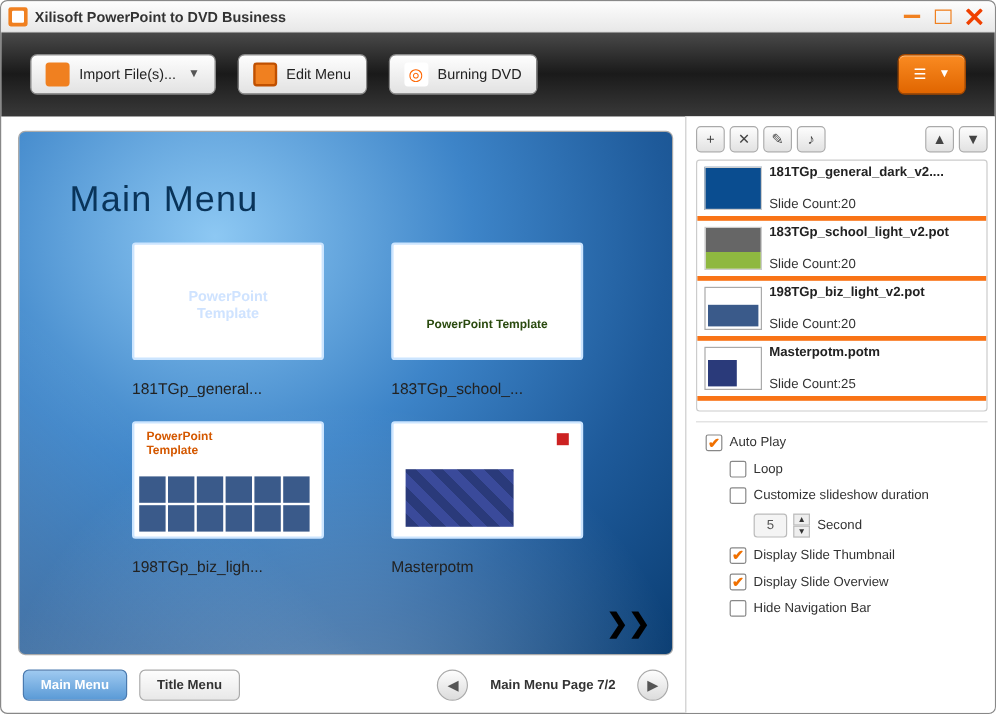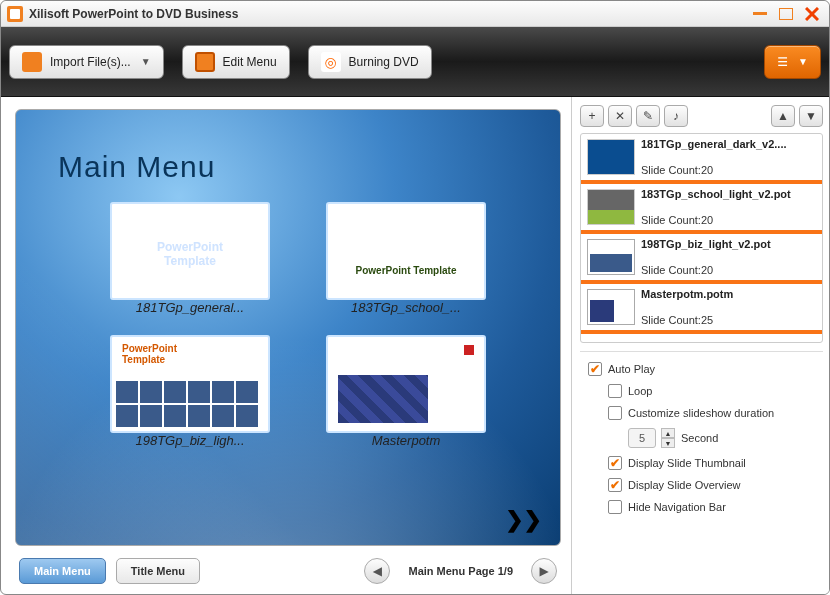--- a/index.html
+++ b/index.html
@@ -5,40 +5,40 @@
 * { box-sizing: border-box; margin: 0; padding: 0; font-family: Tahoma, Arial, sans-serif; }
 body { background: #fff; width: 830px; height: 595px; overflow: hidden; border: 1px solid #888; border-radius: 6px; }
 
 .titlebar { height: 26px; background: linear-gradient(#fdfdfd, #e8e8e8); border-bottom: 1px solid #ccc; display: flex; align-items: center; padding: 0 6px; border-radius: 6px 6px 0 0; }
 .titlebar .appicon { width: 16px; height: 16px; background: #f08020; border-radius: 2px; margin-right: 6px; position: relative; }
 .titlebar .appicon::after { content:""; position:absolute; inset:3px; background:#fff; border-radius:1px;}
 .titlebar .title { font-size: 12px; font-weight: bold; color: #333; flex: 1; }
 .titlebar .winbtns { display: flex; gap: 4px; }
 .titlebar .winbtn { width: 22px; height: 16px; display:flex; align-items:center; justify-content:center; cursor:pointer; }
 
-.toolbar { height: 70px; background: linear-gradient(#4a4a4a, #232323 40%, #1a1a1a 50%, #383838); display: flex; align-items: center; padding: 0 8px; gap: 18px; border-bottom: 1px solid #111; }
+.toolbar { height: 70px; background: linear-gradient(#4a4a4a, #232323 40%, #1a1a1a 50%, #383838); display: flex; align-items: center; padding: 0 24px; gap: 18px; border-bottom: 1px solid #111; }
 .tbtn { height: 34px; background: linear-gradient(#fefefe, #e2e2e2); border: 1px solid #888; border-radius: 6px; display: flex; align-items: center; padding: 0 12px; gap: 8px; font-size: 12px; color: #222; cursor: pointer; box-shadow: 0 1px 0 rgba(255,255,255,.4) inset; }
 .tbtn .ic { width: 20px; height: 20px; border-radius: 3px; display:flex; align-items:center; justify-content:center; font-size:14px;}
 .ic-import { background: #f08020; }
 .ic-edit { background: #f08020; border:2px solid #c05000;}
 .ic-burn { background: #fff; color:#f60;}
 .toolbar .spacer { flex: 1; }
 .tbtn.orange { background: linear-gradient(#fa8b22, #e06500); color:#fff; border-color:#a44800;}
 .tbtn .chev { font-size:10px; color:#555; margin-left:2px;}
 
 .mainrow { display: flex; height: calc(595px - 26px - 70px); }
 
 .preview { flex: 1; padding: 12px 10px 8px 14px; display:flex; flex-direction:column; }
 .preview-stage { flex: 1; background: radial-gradient(ellipse at 30% 20%, #8dc8f3, #3d84c8 40%, #1e5a9a 70%, #0a3d72); border-radius: 6px; border: 1px solid #aaa; position: relative; overflow:hidden; margin-bottom:8px;}
 .preview-stage::before{content:"";position:absolute;inset:0;background:radial-gradient(circle at 50% 120%,rgba(255,255,255,.35),transparent 50%), linear-gradient(45deg, rgba(255,255,255,.2), transparent 30%);}
 .stage-title { position: absolute; top: 40px; left: 42px; font-size: 30px; color: #09345a; font-weight: 300; letter-spacing: 1px; }
 .thumbs { position: absolute; top: 92px; left: 94px; display: grid; grid-template-columns: 178px 178px; gap: 20px 38px; }
 .thumb { }
 .thumb .img { width: 160px; height: 98px; border: 2px solid #cce5ff; border-radius: 3px; background:#fff; position:relative; overflow:hidden;}
-.thumb .cap { text-align: center; font-size: 13px; color: #222; margin-top: 0; width:160px; white-space:nowrap; overflow:hidden; text-overflow:ellipsis;font-style:italic;}
+.thumb .cap { font-size: 13px; color: #222; margin-top: 16px; width:160px; white-space:nowrap; overflow:hidden; text-overflow:ellipsis;}
 .th1{background:linear-gradient(#1a4d8f,#0a2e5c);} 
 .th1::after{content:"PowerPoint\A Template"; white-space:pre; position:absolute; top:36px; left:0; right:0; text-align:center; color:#cfe3ff; font-size:12px; font-weight:bold;}
 .th2{background:linear-gradient(#6a6a6a 55%, #8fb840 55%);} 
 .th2::after{content:"PowerPoint Template"; position:absolute; bottom:22px; left:0; right:0; text-align:center; color:#2a4a0f; font-size:10px; font-weight:bold;}
 .th3{background:#fff;}
 .th3::before{content:"PowerPoint\A Template"; white-space:pre; position:absolute; top:6px; left:10px; color:#d45800; font-size:10px; font-weight:bold;}
 .th3 .grid{position:absolute; bottom:4px; left:4px; display:grid; grid-template-columns:repeat(6,22px); gap:2px;}
 .th3 .grid span{height:22px; background:#3a5a8a;}
 .th4{background:#fff;}
 .th4::before{content:""; position:absolute; top:8px; right:10px; width:10px; height:10px; background:#c22;}
@@ -175,21 +175,21 @@
     </div>
     <div class="menu-footer">
       <div class="segbtn active">
           <span>Main Menu</span>
         </div>
       <div class="segbtn inactive">
           <span>Title Menu</span>
         </div>
       <div class="fspacer"></div>
       <div class="circlebtn">◀</div>
-      <div class="navinfo">Main Menu Page 1/9</div>
+      <div class="navinfo">Main Menu Page 7/2</div>
       <div class="circlebtn">▶</div>
     </div>
   </div>
 
   <div class="side">
     <div class="side-toolbar">
       <div class="sbtn">+</div>
       <div class="sbtn">✕</div>
       <div class="sbtn">✎</div>
       <div class="sbtn">♪</div>

